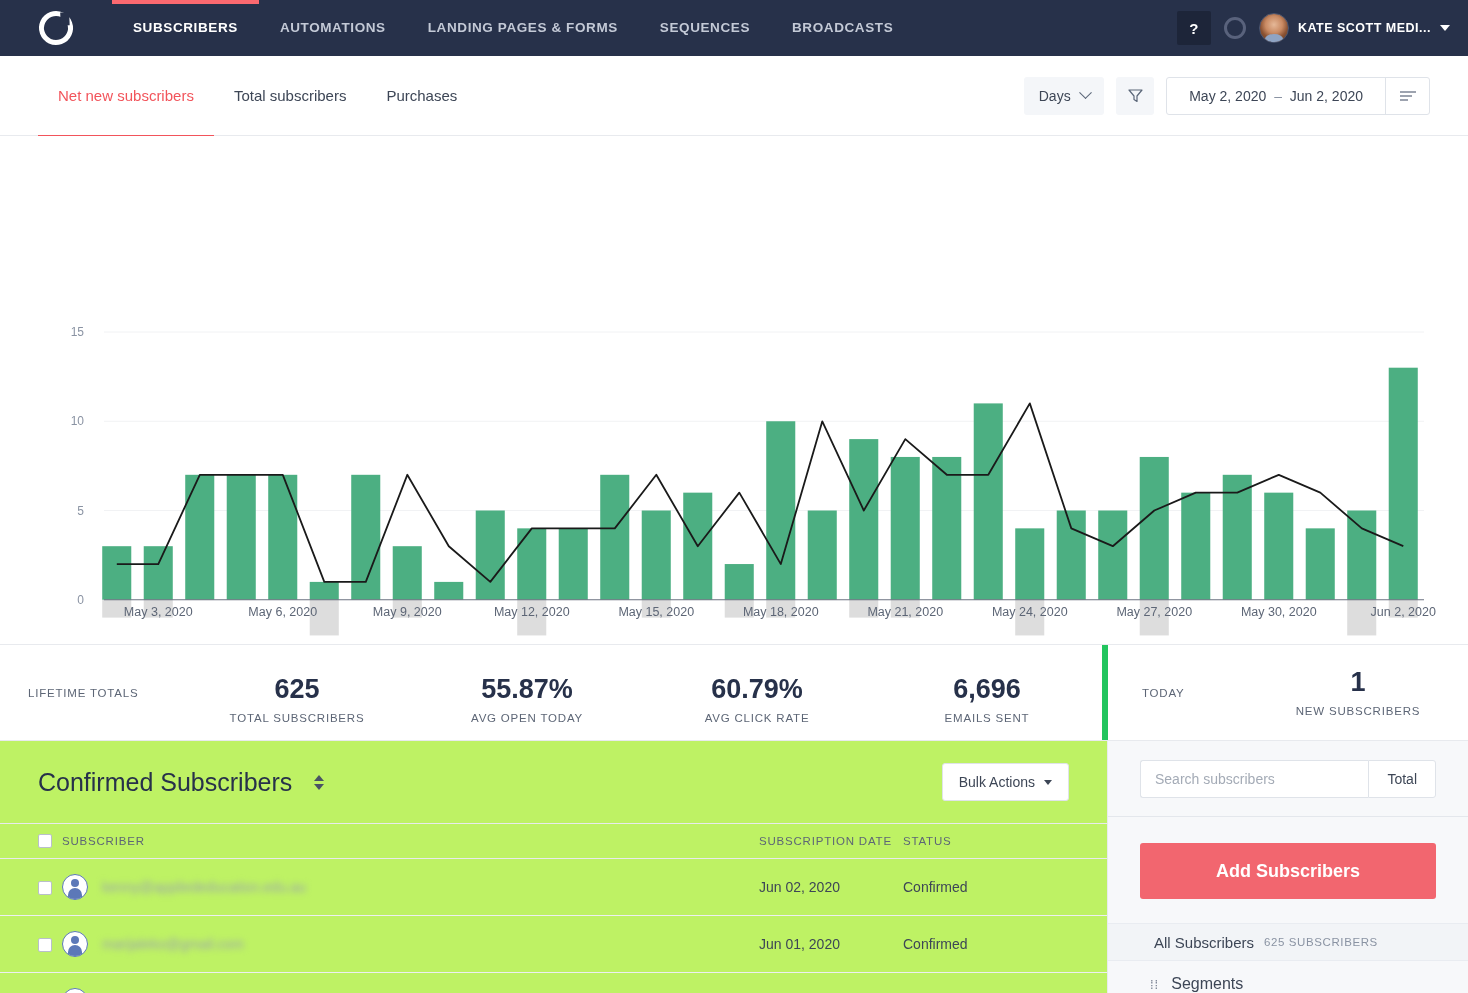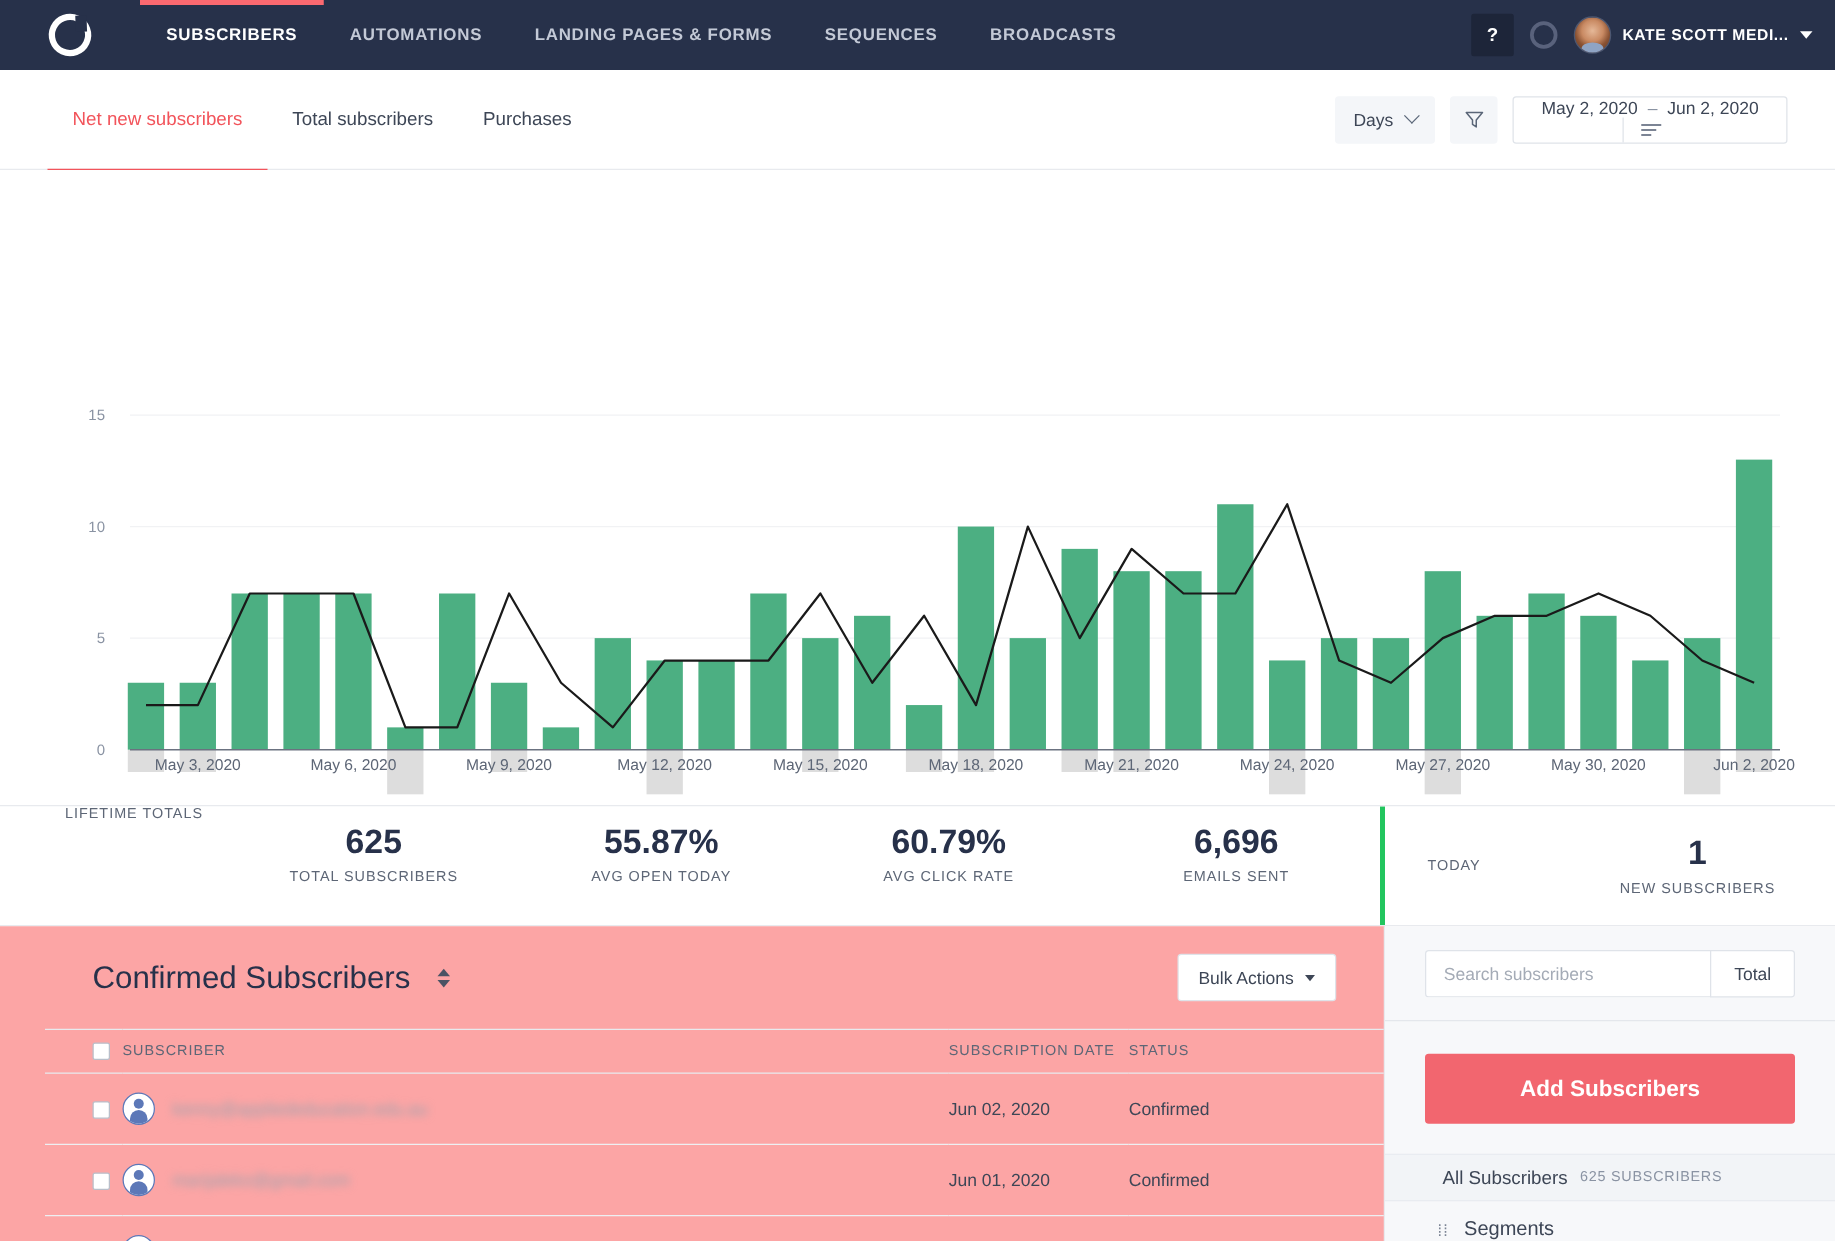--- a/index.html
+++ b/index.html
@@ -163,21 +163,20 @@
     border-radius: 3px;
     display: flex; align-items: center; justify-content: center;
     cursor: pointer;
   }
   .daterange {
     height: 38px;
     border: 1px solid #dfe3e9;
     border-radius: 3px;
     display: flex; align-items: center;
     background: #ffffff;
-    flex-direction: column;
   }
   .daterange-text {
     padding: 0 22px;
     font-size: 14px; color: #3d4656;
     white-space: nowrap;
     cursor: pointer;
   }
   .daterange-sep { color: #8a93a3; padding: 0 4px; }
   .daterange-icon {
     width: 44px; height: 36px;
@@ -197,23 +196,24 @@
 
   
   .mid {
     display: flex;
     height: 96px;
     border-bottom: 1px solid #e8eaee;
   }
   .lifetime {
     flex: 0 0 1108px;
     display: flex;
-    padding-left: 52px;
-    background: #ffffff;
-    border-right: 4px solid #22c55e;
+    align-items: center;
+    padding-left: 28px;
+    background: #ffffff;
+    border-right: 6px solid #22c55e;
   }
   .lifetime-label {
     font-size: 11.5px; letter-spacing: 0.8px;
     color: #5d6personally; color: #5d6676;
     font-weight: normal;
     white-space: nowrap;
   }
   .stat-group { display: flex; margin-left: auto; margin-top: 14px; }
   .stat {
     width: 230px;
@@ -236,23 +236,22 @@
   }
   .today-label {
     font-size: 11.5px; letter-spacing: 0.8px; color: #5d6676;
   }
   .today-stat { margin-left: auto; text-align: center; width: 160px; }
 
   
   .lower { display: flex; height: 252px; }
   .subs-main {
     flex: 0 0 1108px;
-    background: #fca5a5;
+    background: #bef264;
     border-right: 1px solid #e8eaee;
-    padding-left: 36px;
   }
   .subs-head {
     height: 82px;
     display: flex; align-items: center;
     padding: 0 38px;
   }
   .subs-title {
     font-size: 25px; color: #27314a; font-weight: normal;
   }
   .sort-arrows {

